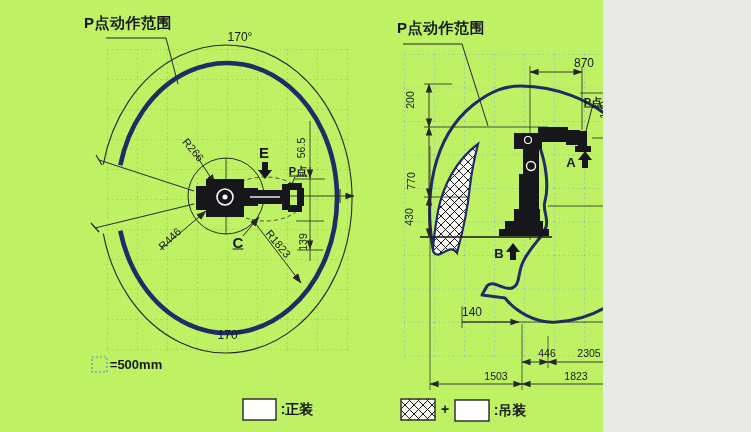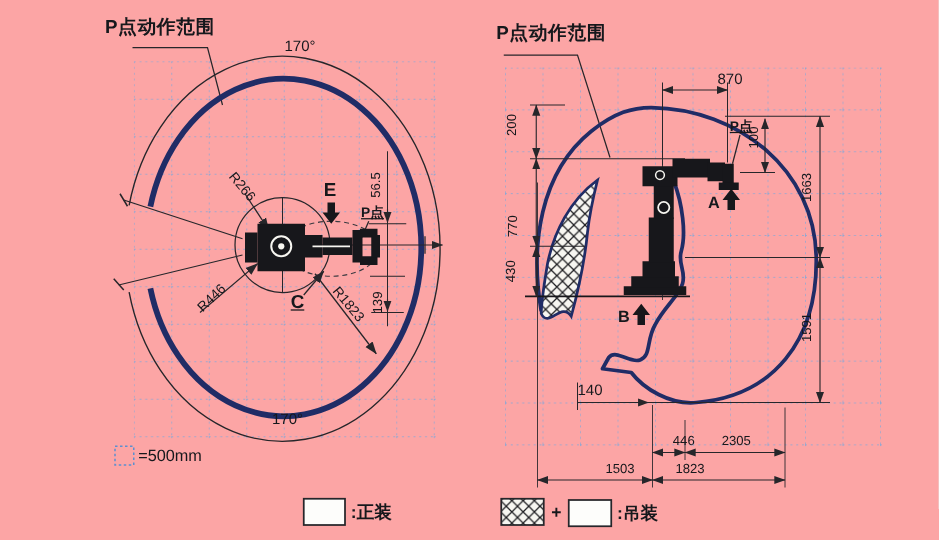--- a/index.html
+++ b/index.html
@@ -1,33 +1,33 @@
 <!DOCTYPE html>
 <html><head>
 <meta charset="utf-8">
 <style>
   html,body{margin:0;padding:0;background:#e8e8e4;}
   .canvas{
-    position:relative;width:751px;height:432px;overflow:hidden;
-    background:#fca5a5;
+    position:relative;width:603px;height:432px;overflow:hidden;
+    background:#bef264;
     font-family:"Liberation Sans","DejaVu Sans",sans-serif;
     color:#1b1c20;
   }
   svg{position:absolute;left:0;top:0;}
   .lbl{
     position:absolute;white-space:nowrap;color:#16181c;
     font-size:10.5px;line-height:1;letter-spacing:0;
     transform:translate(-50%,-50%);
   }
   .rot{transform:translate(-50%,-50%) rotate(-90deg);}
   .r50{transform:translate(-50%,-50%) rotate(50deg);}
   .rm44{transform:translate(-50%,-50%) rotate(-44deg);}
   .title{font-size:15px;font-weight:700;letter-spacing:.5px;}
   .big{font-size:15px;font-weight:700;}
-  .mid{font-size:13px;font-weight:400;}
+  .mid{font-size:13px;font-weight:700;}
   .leg{font-size:14px;font-weight:700;text-align:right;}
   .ab{font-size:13px;font-weight:700;}
   .und{text-decoration:underline;}
   .deg{font-size:12px;}
   .rlab{font-size:11px;}
   .pp{font-size:11px;font-weight:700;}
 </style>
 </head>
 <body>
 
@@ -202,19 +202,19 @@
 <span class="lbl rot" style="left:646px;top:262px;">1591</span>
 <span class="lbl rot" style="left:410px;top:100px;">200</span>
 <span class="lbl rot" style="left:411px;top:181px;">770</span>
 <span class="lbl rot" style="left:409px;top:217px;">430</span>
 <span class="lbl ab" style="left:571px;top:162px;">A</span>
 <span class="lbl ab" style="left:499px;top:253px;">B</span>
 <span class="lbl deg" style="left:472px;top:312px;">140</span>
 <span class="lbl" style="left:535px;top:353px;padding-left:24px;">446</span>
 <span class="lbl" style="left:589px;top:353px;">2305</span>
 <span class="lbl" style="left:496px;top:376px;">1503</span>
-<span class="lbl" style="left:552px;top:376px;">1823</span>
+<span class="lbl" style="left:576px;top:376px;">1823</span>
 
 <span class="lbl leg" style="left:297px;top:409px;">:正装</span>
 <span class="lbl leg" style="left:445px;top:409px;">+</span>
 <span class="lbl leg" style="left:510px;top:410px;">:吊装</span>
 
 </div>
 
 </body></html>

